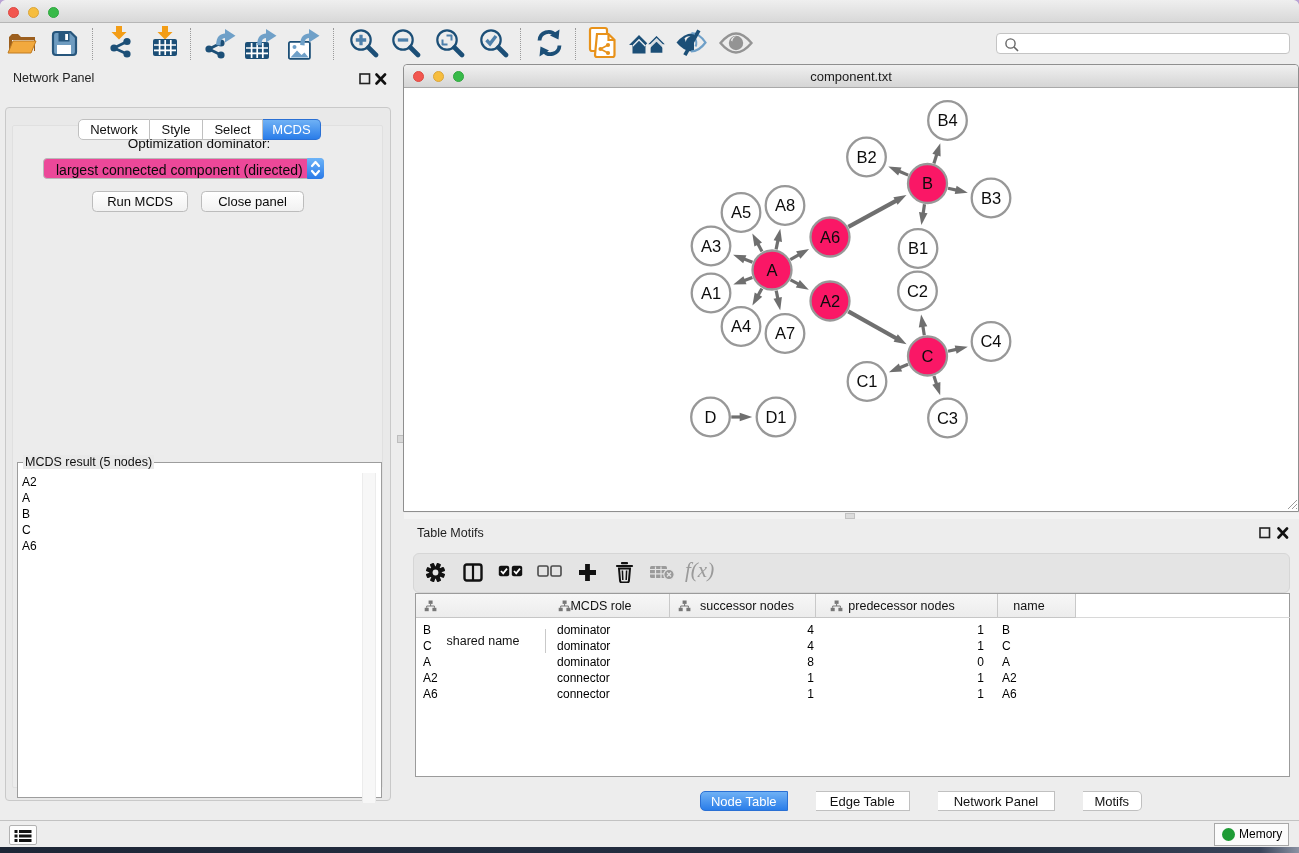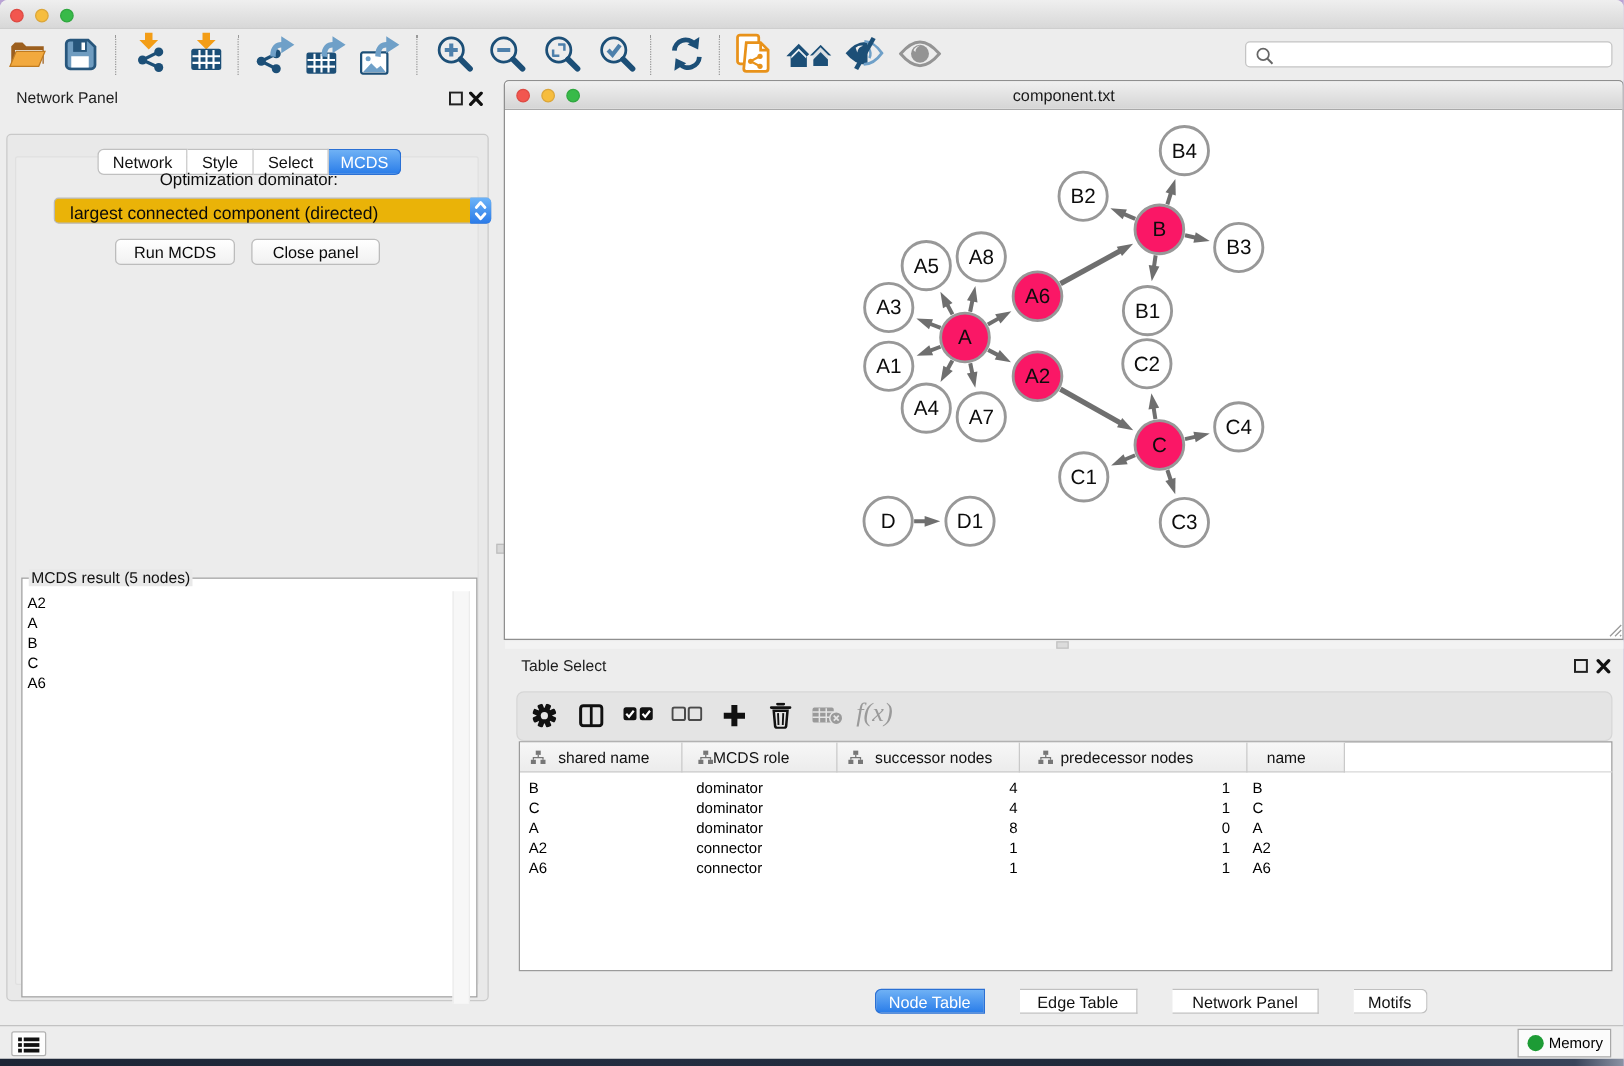--- a/index.html
+++ b/index.html
@@ -17,21 +17,21 @@
 #searchbox{position:absolute;left:996px;top:9px;width:294px;height:21px;background:#fff;border:1px solid #c4c4c4;border-radius:4px;}
 
 #cp-title{position:absolute;left:13px;top:71px;font-size:12.5px;color:#1e1e1e;}
 #cp-panel{position:absolute;left:5px;top:107px;width:385.5px;height:694px;background:#e9e9e9;border:1px solid #c9c9c9;border-radius:4px;}
 #cp-inner{position:absolute;left:6px;top:17px;width:371px;height:663px;background:#ececec;border:1px solid #e0e0e0;border-radius:2px;}
 #tabs{position:absolute;left:78px;top:96px;height:20.5px;display:flex;font-size:13px;margin-top:23px;}
 .tab{height:20.5px;line-height:20px;text-align:center;background:#fff;border:1px solid #c0c0c0;border-left:none;color:#111;}
 .tab.first{border-left:1px solid #c0c0c0;border-radius:5px 0 0 5px;}
 .tab.sel{background:linear-gradient(#6fb1f5,#2a7de9);color:#fff;border-color:#2a70d4;border-radius:0 5px 5px 0;}
 #opt-label{position:absolute;left:43px;top:136px;width:312px;text-align:center;font-size:13.5px;color:#0d0d0d;}
-#combo{position:absolute;left:43px;top:158px;width:350px;height:21px;background:#eab308;border:1px solid #b9b9b9;border-radius:4px;}
+#combo{position:absolute;left:43px;top:158px;width:281px;height:21px;background:#ec4899;border:1px solid #b9b9b9;border-radius:4px;}
 #combo .txt{position:absolute;left:12px;top:2.5px;font-size:14px;color:#0a0a0a;}
 #combo .cap{position:absolute;right:-1px;top:-1px;width:17px;height:21px;background:linear-gradient(#6db4f8,#2a7ae8);border-radius:1px 4px 4px 1px;}
 .btn{position:absolute;top:191px;height:20.5px;background:linear-gradient(#ffffff,#f1f1f1);border:1px solid #bcbcbc;border-radius:4.5px;font-size:13px;color:#0a0a0a;text-align:center;line-height:19px;}
 #mcds-group{position:absolute;left:17px;top:455px;width:365px;height:343px;}
 #mcds-group .bx{position:absolute;left:0px;top:7px;width:365px;height:336px;border:1px solid #9d9d9d;background:#fff;}
 #mcds-group .lg{position:absolute;left:6px;top:0px;background:#e9e9e9;padding:0 2px;font-size:12.5px;color:#111;}
 #mcds-list{position:absolute;left:4px;top:11px;font-size:12px;color:#000;line-height:16px;}
 #mcds-scroll{position:absolute;left:344px;top:10px;width:14px;height:330px;background:#f7f7f7;border-left:1px solid #ececec;border-right:1px solid #ececec;}
 
 #netwin{position:absolute;left:403px;top:64px;width:896px;height:448px;background:#fff;border:1px solid #8f8f8f;border-radius:4px 4px 0 0;}
@@ -305,21 +305,21 @@
         <text x="306.5" y="357.5" font-size="16.5" fill="#0c0c0c" text-anchor="middle">D</text>
         <circle cx="372.0" cy="352.0" r="19.3" fill="#ffffff" stroke="#989898" stroke-width="2.3"></circle>
         <text x="372.0" y="357.5" font-size="16.5" fill="#0c0c0c" text-anchor="middle">D1</text>
         <g stroke="#9a9a9a" stroke-width="1">
           <path d="M884 444 L893 435 M888 444 L893 439 M892 444 L893 443"></path>
         </g>
       </svg>
     </div>
     <div class="abs" style="left:404px;top:513px;width:895px;height:6px;background:#f3f3f3;"></div>
     <div class="abs" style="left:845px;top:513px;width:10px;height:6px;background:#dcdcdc;border:1px solid #c2c2c2;"></div>
-    <div id="tp-title">Table Select</div>
+    <div id="tp-title">Table Motifs</div>
     <svg class="abs" style="left:1259px;top:527px" width="30" height="12" viewBox="0 0 30 12">
       <rect x="1" y="1" width="9.5" height="9.5" fill="none" stroke="#222" stroke-width="1.6"></rect>
       <path d="M19.5 1.5 L28 10.5 M28 1.5 L19.5 10.5" stroke="#111" stroke-width="2.6" stroke-linecap="round"></path>
     </svg>
     <div id="tp-toolbar"></div>
     <svg class="abs" style="left:426px;top:563px" width="19" height="19" viewBox="0 0 19 19">
       <g fill="#111111" transform="translate(9.5,9.5)">
         <circle cx="0" cy="0" r="6.3"></circle>
         <g transform="rotate(22)">
           <rect x="-2.2" y="-9.7" width="4.4" height="4.5" rx="1"></rect>
@@ -385,21 +385,21 @@
       </g>
       <circle cx="20" cy="9.5" r="5.2" fill="#9a9a9a" stroke="#e4e4e4" stroke-width="1.2"></circle>
       <path d="M18 7.5 L22 11.5 M22 7.5 L18 11.5" stroke="#e4e4e4" stroke-width="1.4"></path>
     </svg>
     <div class="abs" style="left:685px;top:558px;width:40px;font-family:'Liberation Serif',serif;font-style:italic;font-size:21px;color:#9a9a9a;">f(x)</div>
     <div id="tbl">
       <div id="tbl-head"></div>
       <div id="tbl-hline"></div>
     </div>
     <div class="abs" style="left:0;top:594px;height:24px;">
-      <div class="hcell" style="left:416px;width:129.5px;">
+      <div class="hcell" style="left:416px;width:129.5px;margin-top:35px;">
         <span style="position:absolute;left:67px;transform:translateX(-50%);white-space:nowrap;">shared name</span>
       </div>
       <div class="hcell" style="left:545.5px;width:124px;">
         <span style="position:absolute;left:55.5px;transform:translateX(-50%);white-space:nowrap;">MCDS role</span>
       </div>
       <div class="hcell" style="left:669.5px;width:146.5px;">
         <span style="position:absolute;left:77.5px;transform:translateX(-50%);white-space:nowrap;">successor nodes</span>
       </div>
       <div class="hcell" style="left:816px;width:182px;">
         <span style="position:absolute;left:85.5px;transform:translateX(-50%);white-space:nowrap;">predecessor nodes</span>

